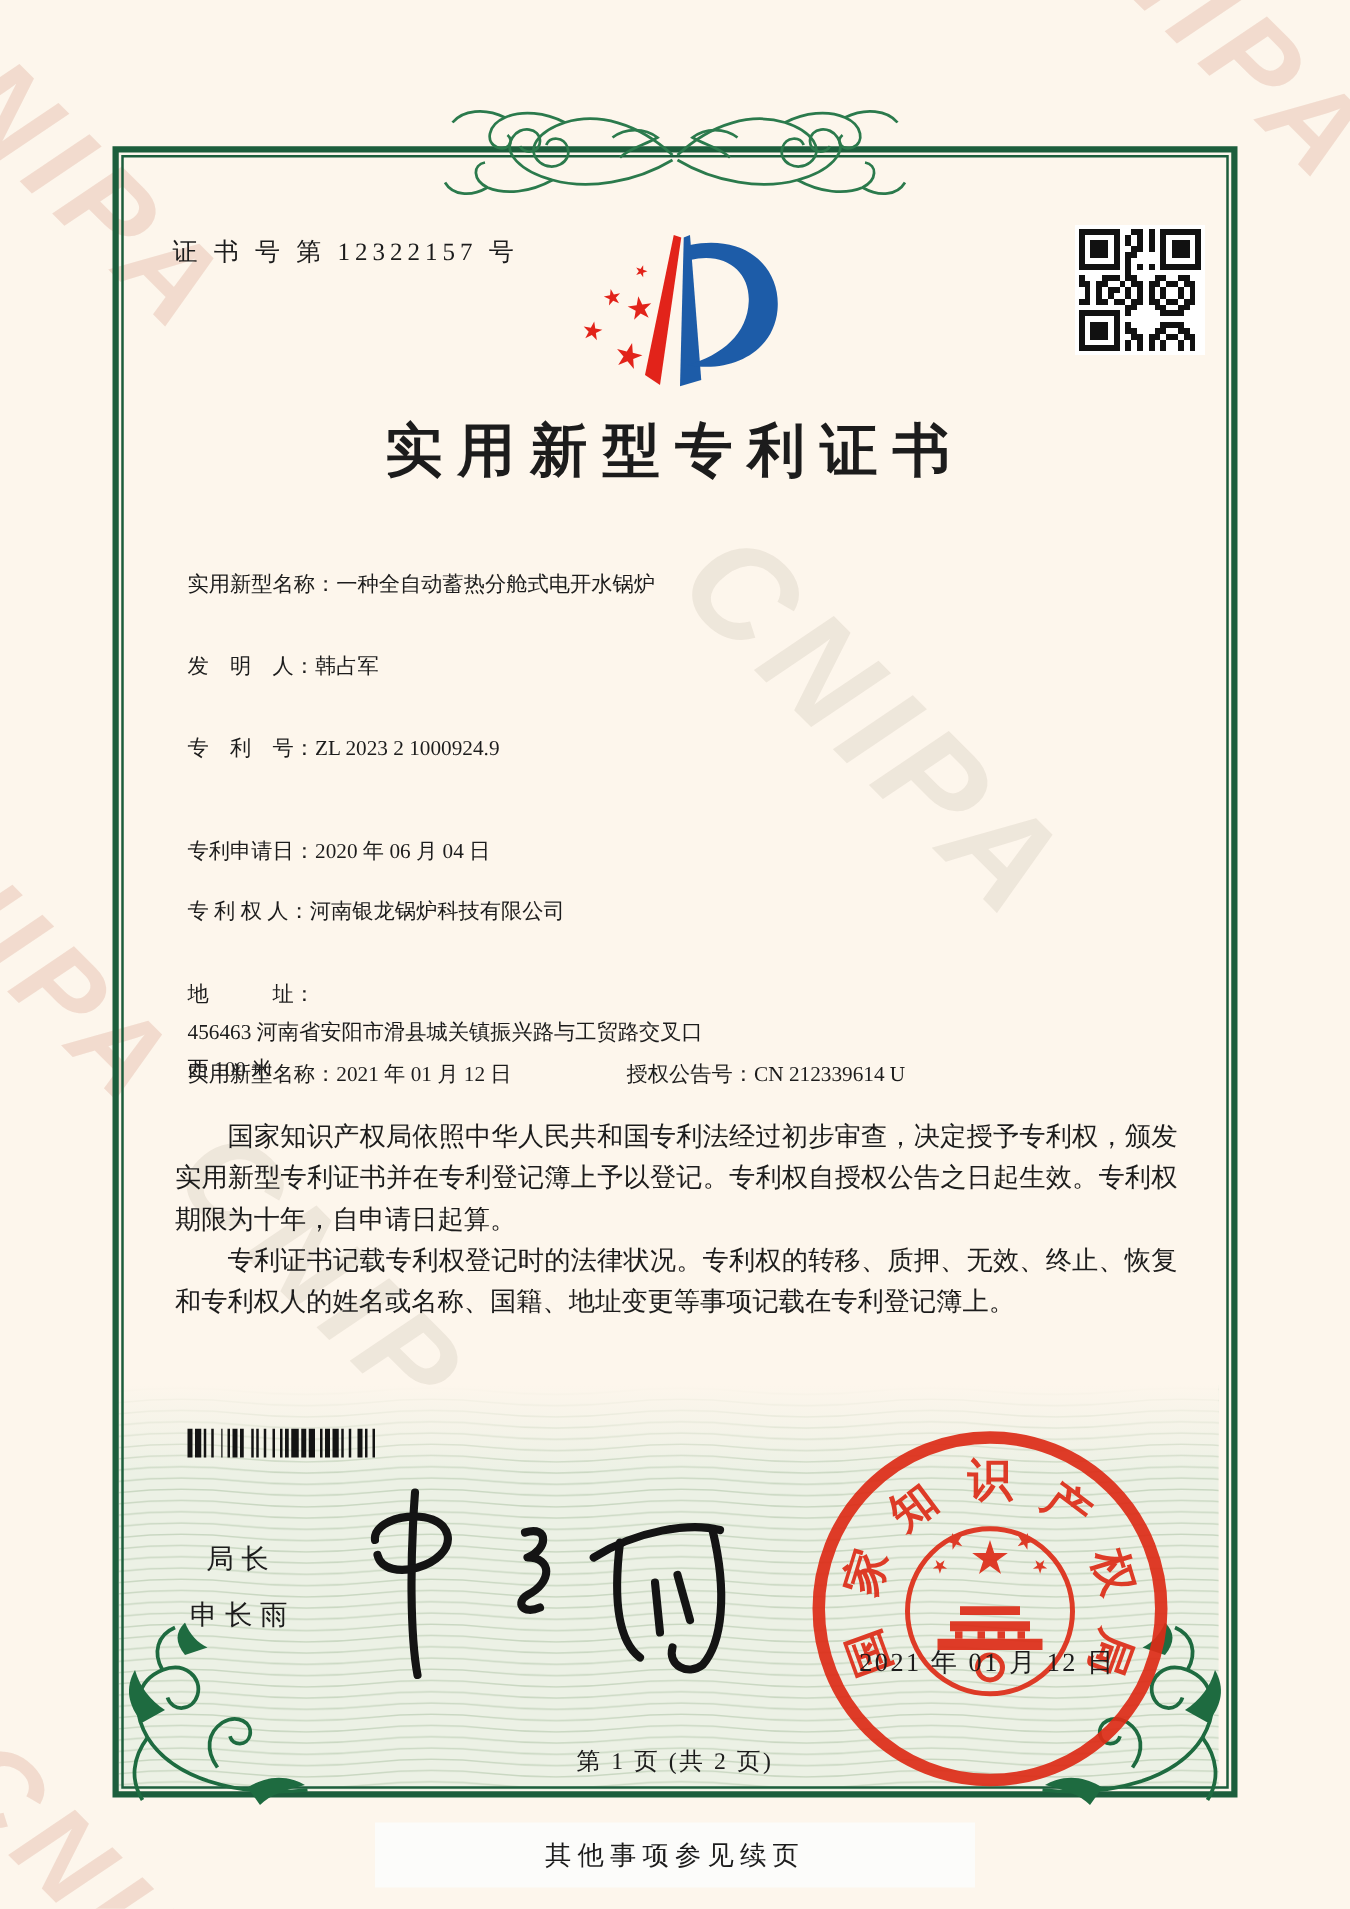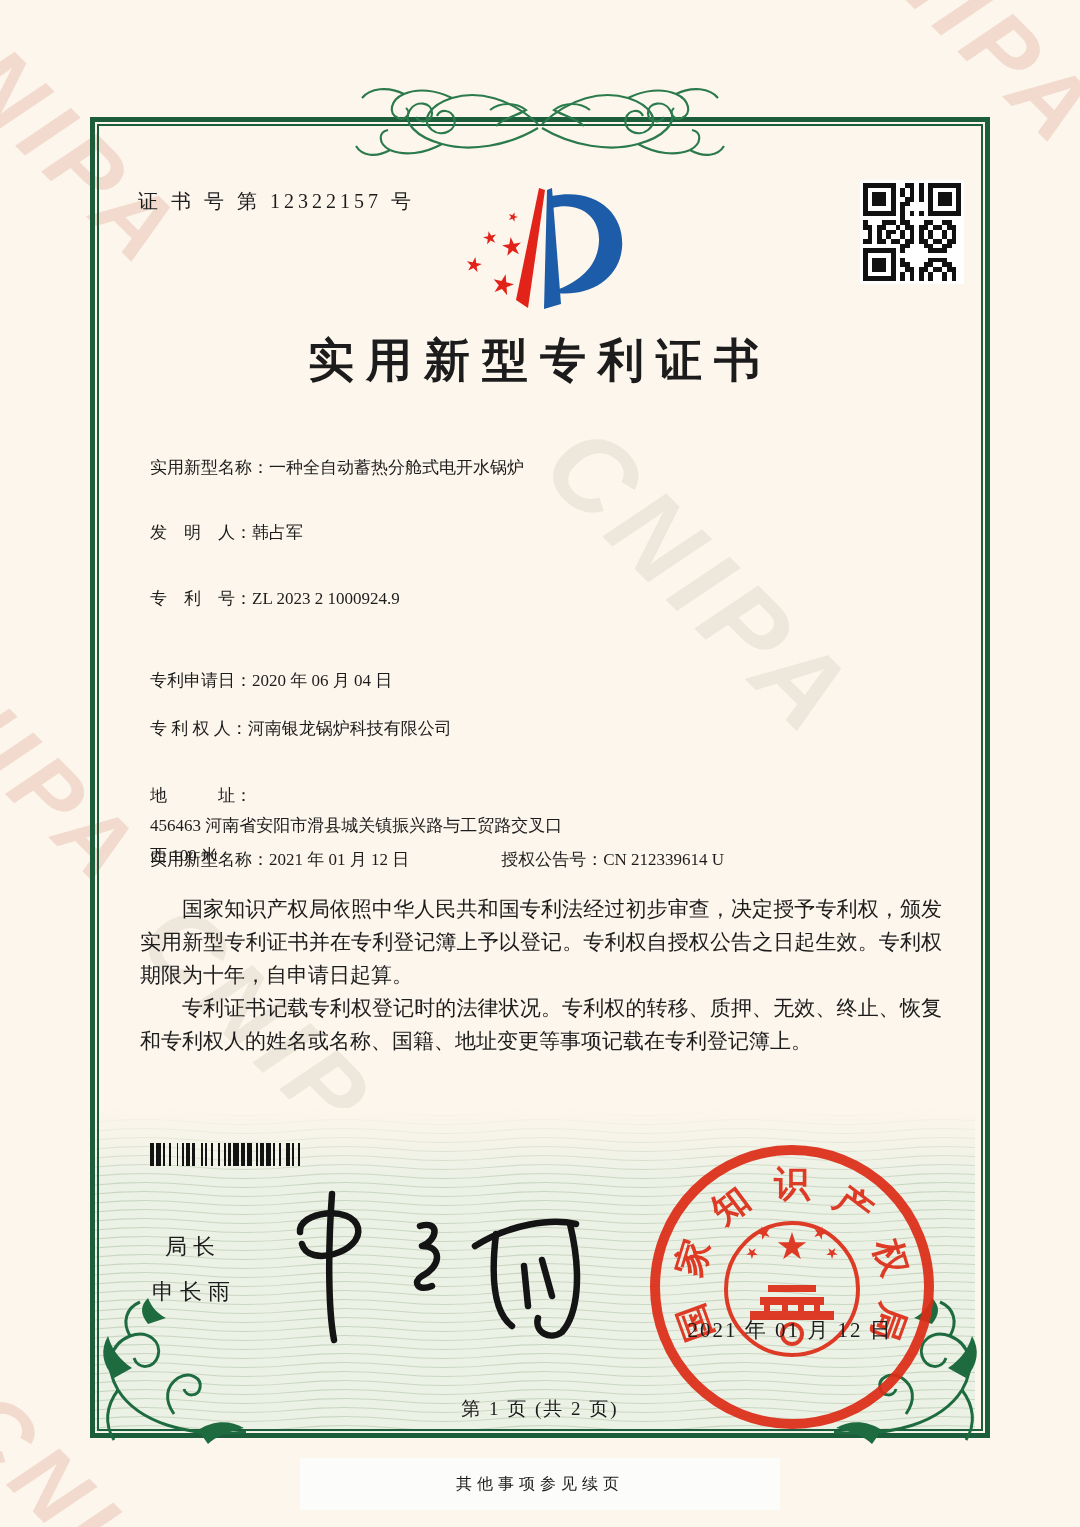--- a/index.html
+++ b/index.html
@@ -21,21 +21,21 @@
   .field{left:150px;width:720px;font-size:17px;line-height:30px;}
   .field .lbl{display:inline-block;}
   .field .val{display:inline-block;vertical-align:top;}
   .paras{left:140px;top:893px;width:802px;font-size:21px;line-height:33px;text-align:justify;}
   .paras p{margin:0;text-indent:2em;}
   .law-title{left:152px;font-size:22px;letter-spacing:6px;font-family:"Liberation Sans","DejaVu Sans",sans-serif;}
   .seal-date{left:640px;top:1316px;width:300px;text-align:center;font-size:21px;letter-spacing:2px;z-index:6;}
   .page-no{left:0;top:1396px;width:1080px;text-align:center;font-size:19px;letter-spacing:2px;}
   .footer-note-box{left:300px;top:1458px;width:480px;height:52px;background:#fcfcfa;
        display:flex;align-items:center;justify-content:center;}
-  .footer-note-box span{font-size:16px;letter-spacing:5px;}
+  .footer-note-box span{font-size:21px;letter-spacing:5px;}
   .qr-box{left:860px;top:180px;width:104px;height:104px;background:#ffffff;padding:3px;box-sizing:border-box;}
   .barcode{left:150px;top:1143px;width:285px;height:23px;display:flex;align-items:stretch;z-index:5;}
   .barcode i{display:block;height:100%;}
   svg{display:block;}
 </style>
 </head>
 <body>
 
 <div class="wm wm-pink" style="left:-36px;top:-30px;font-size:96px;">CNIPA</div>
 <div class="wm wm-pink" style="left:880px;top:-150px;font-size:96px;">CNIPA</div>

